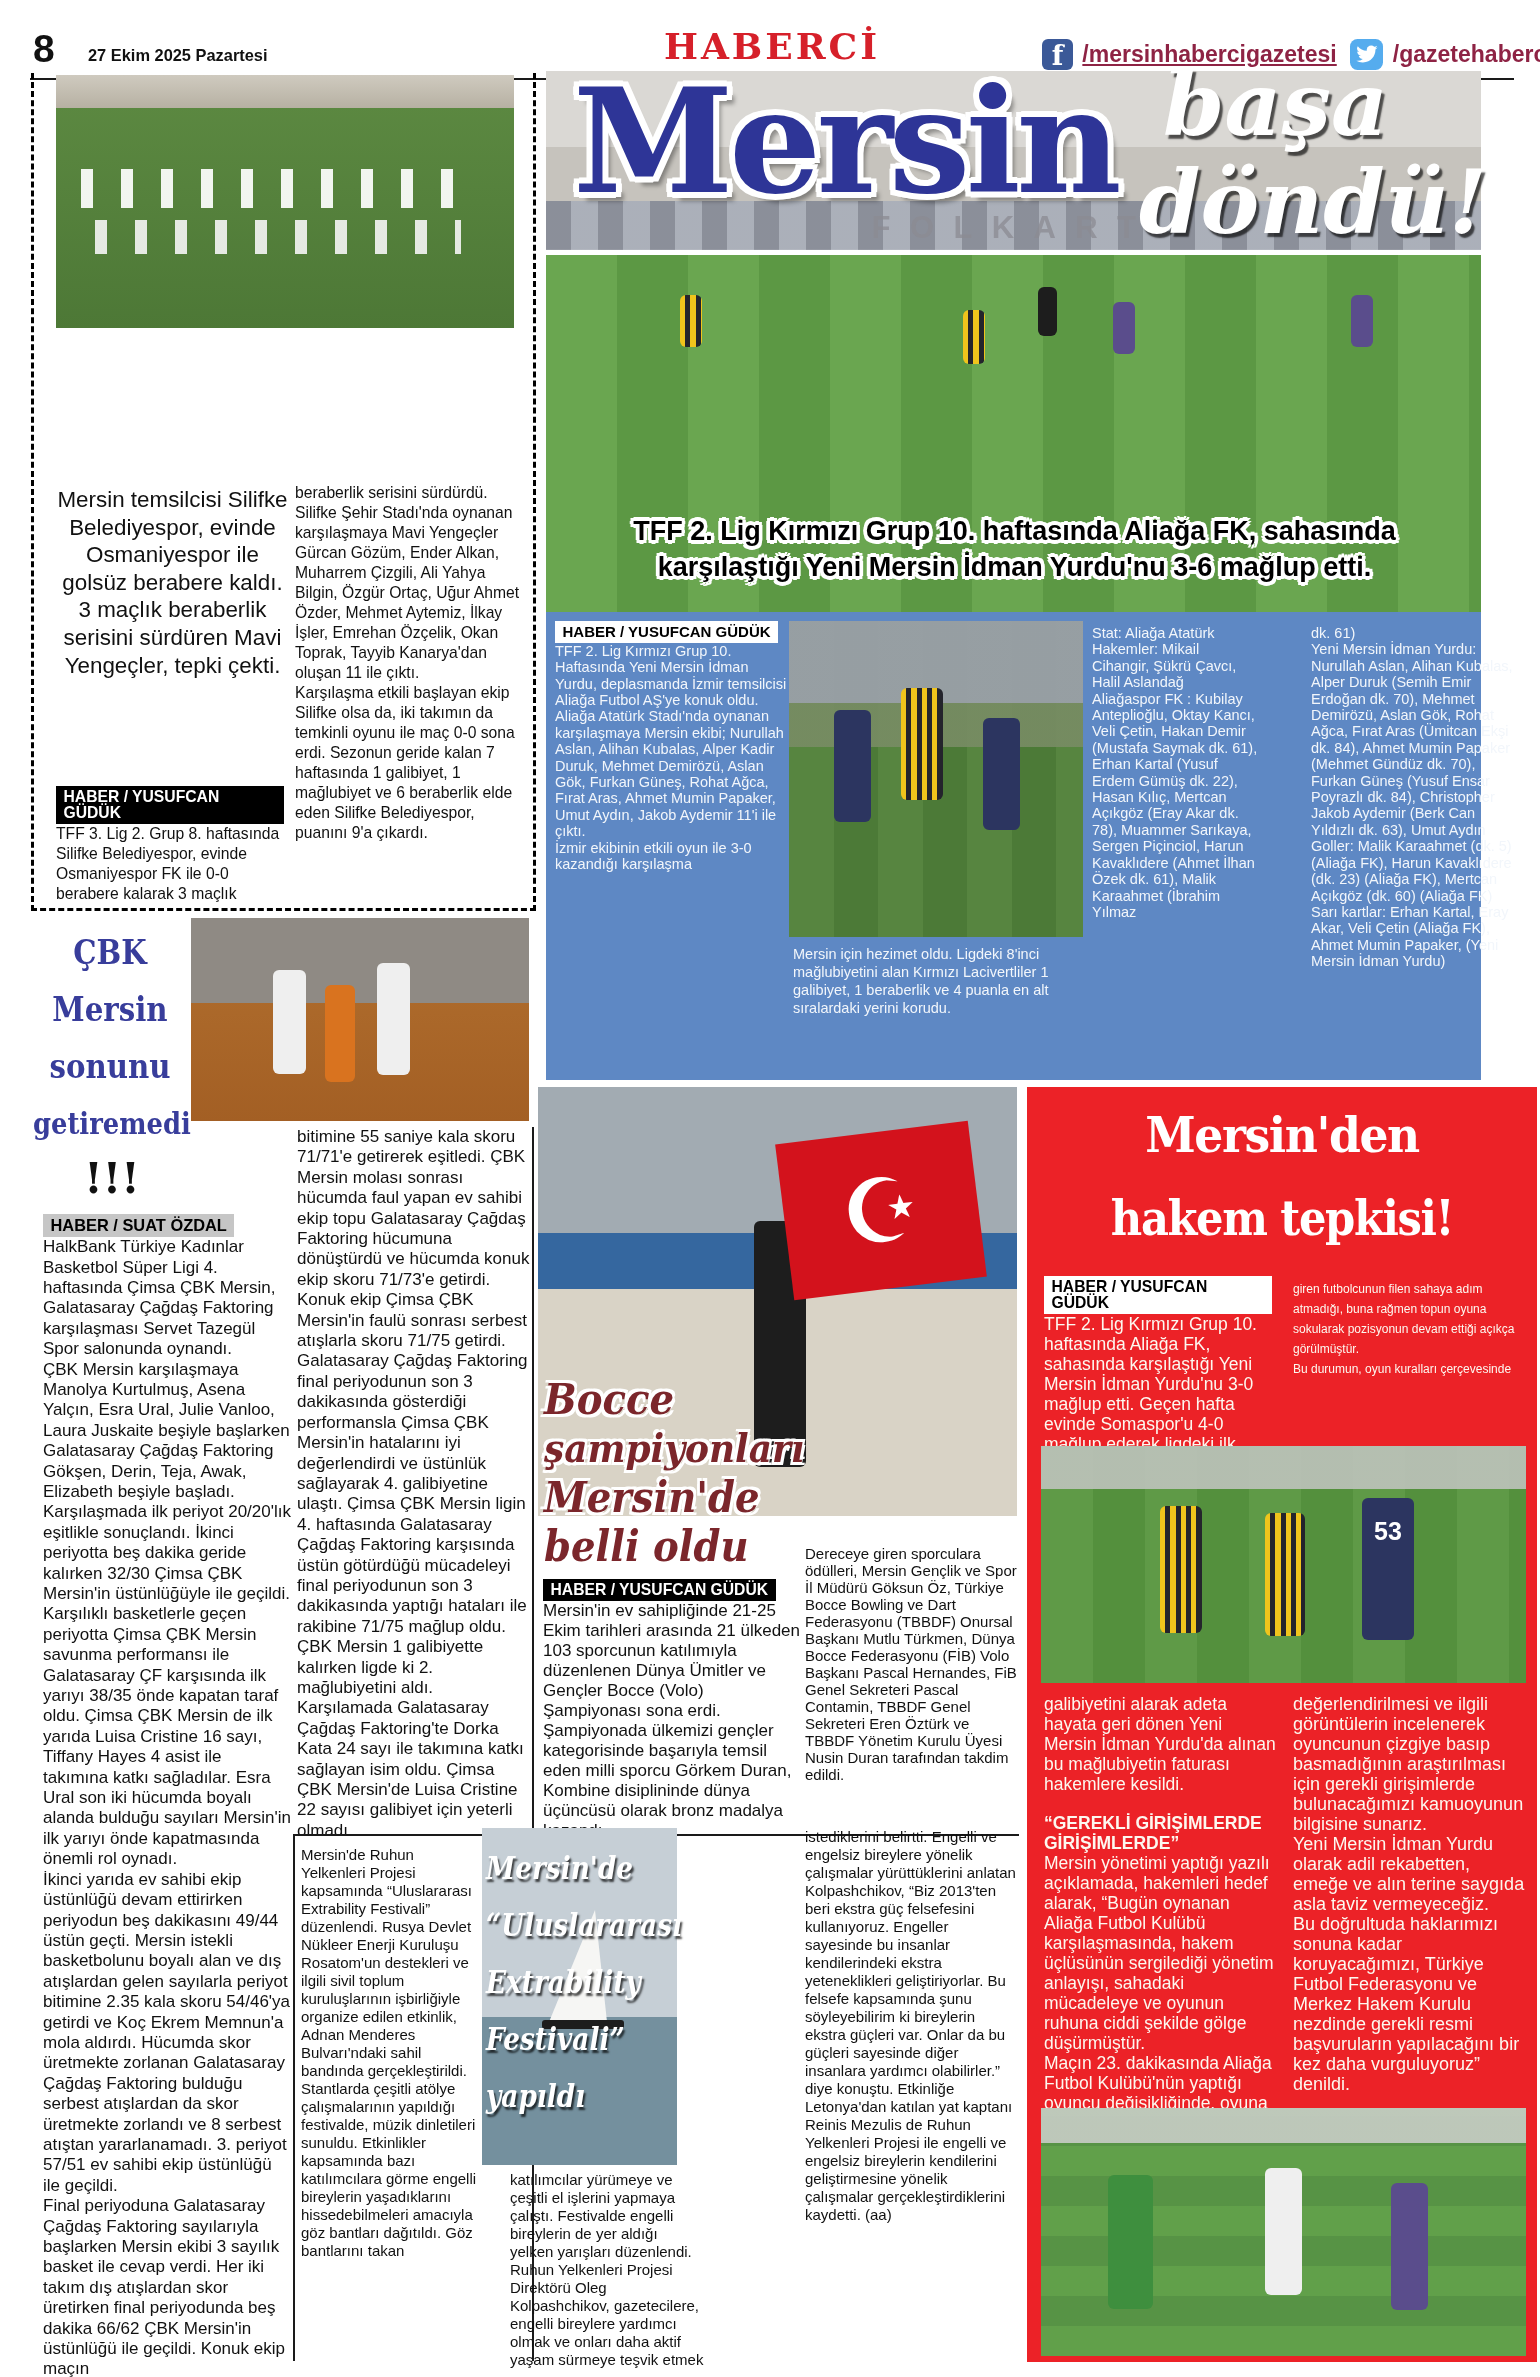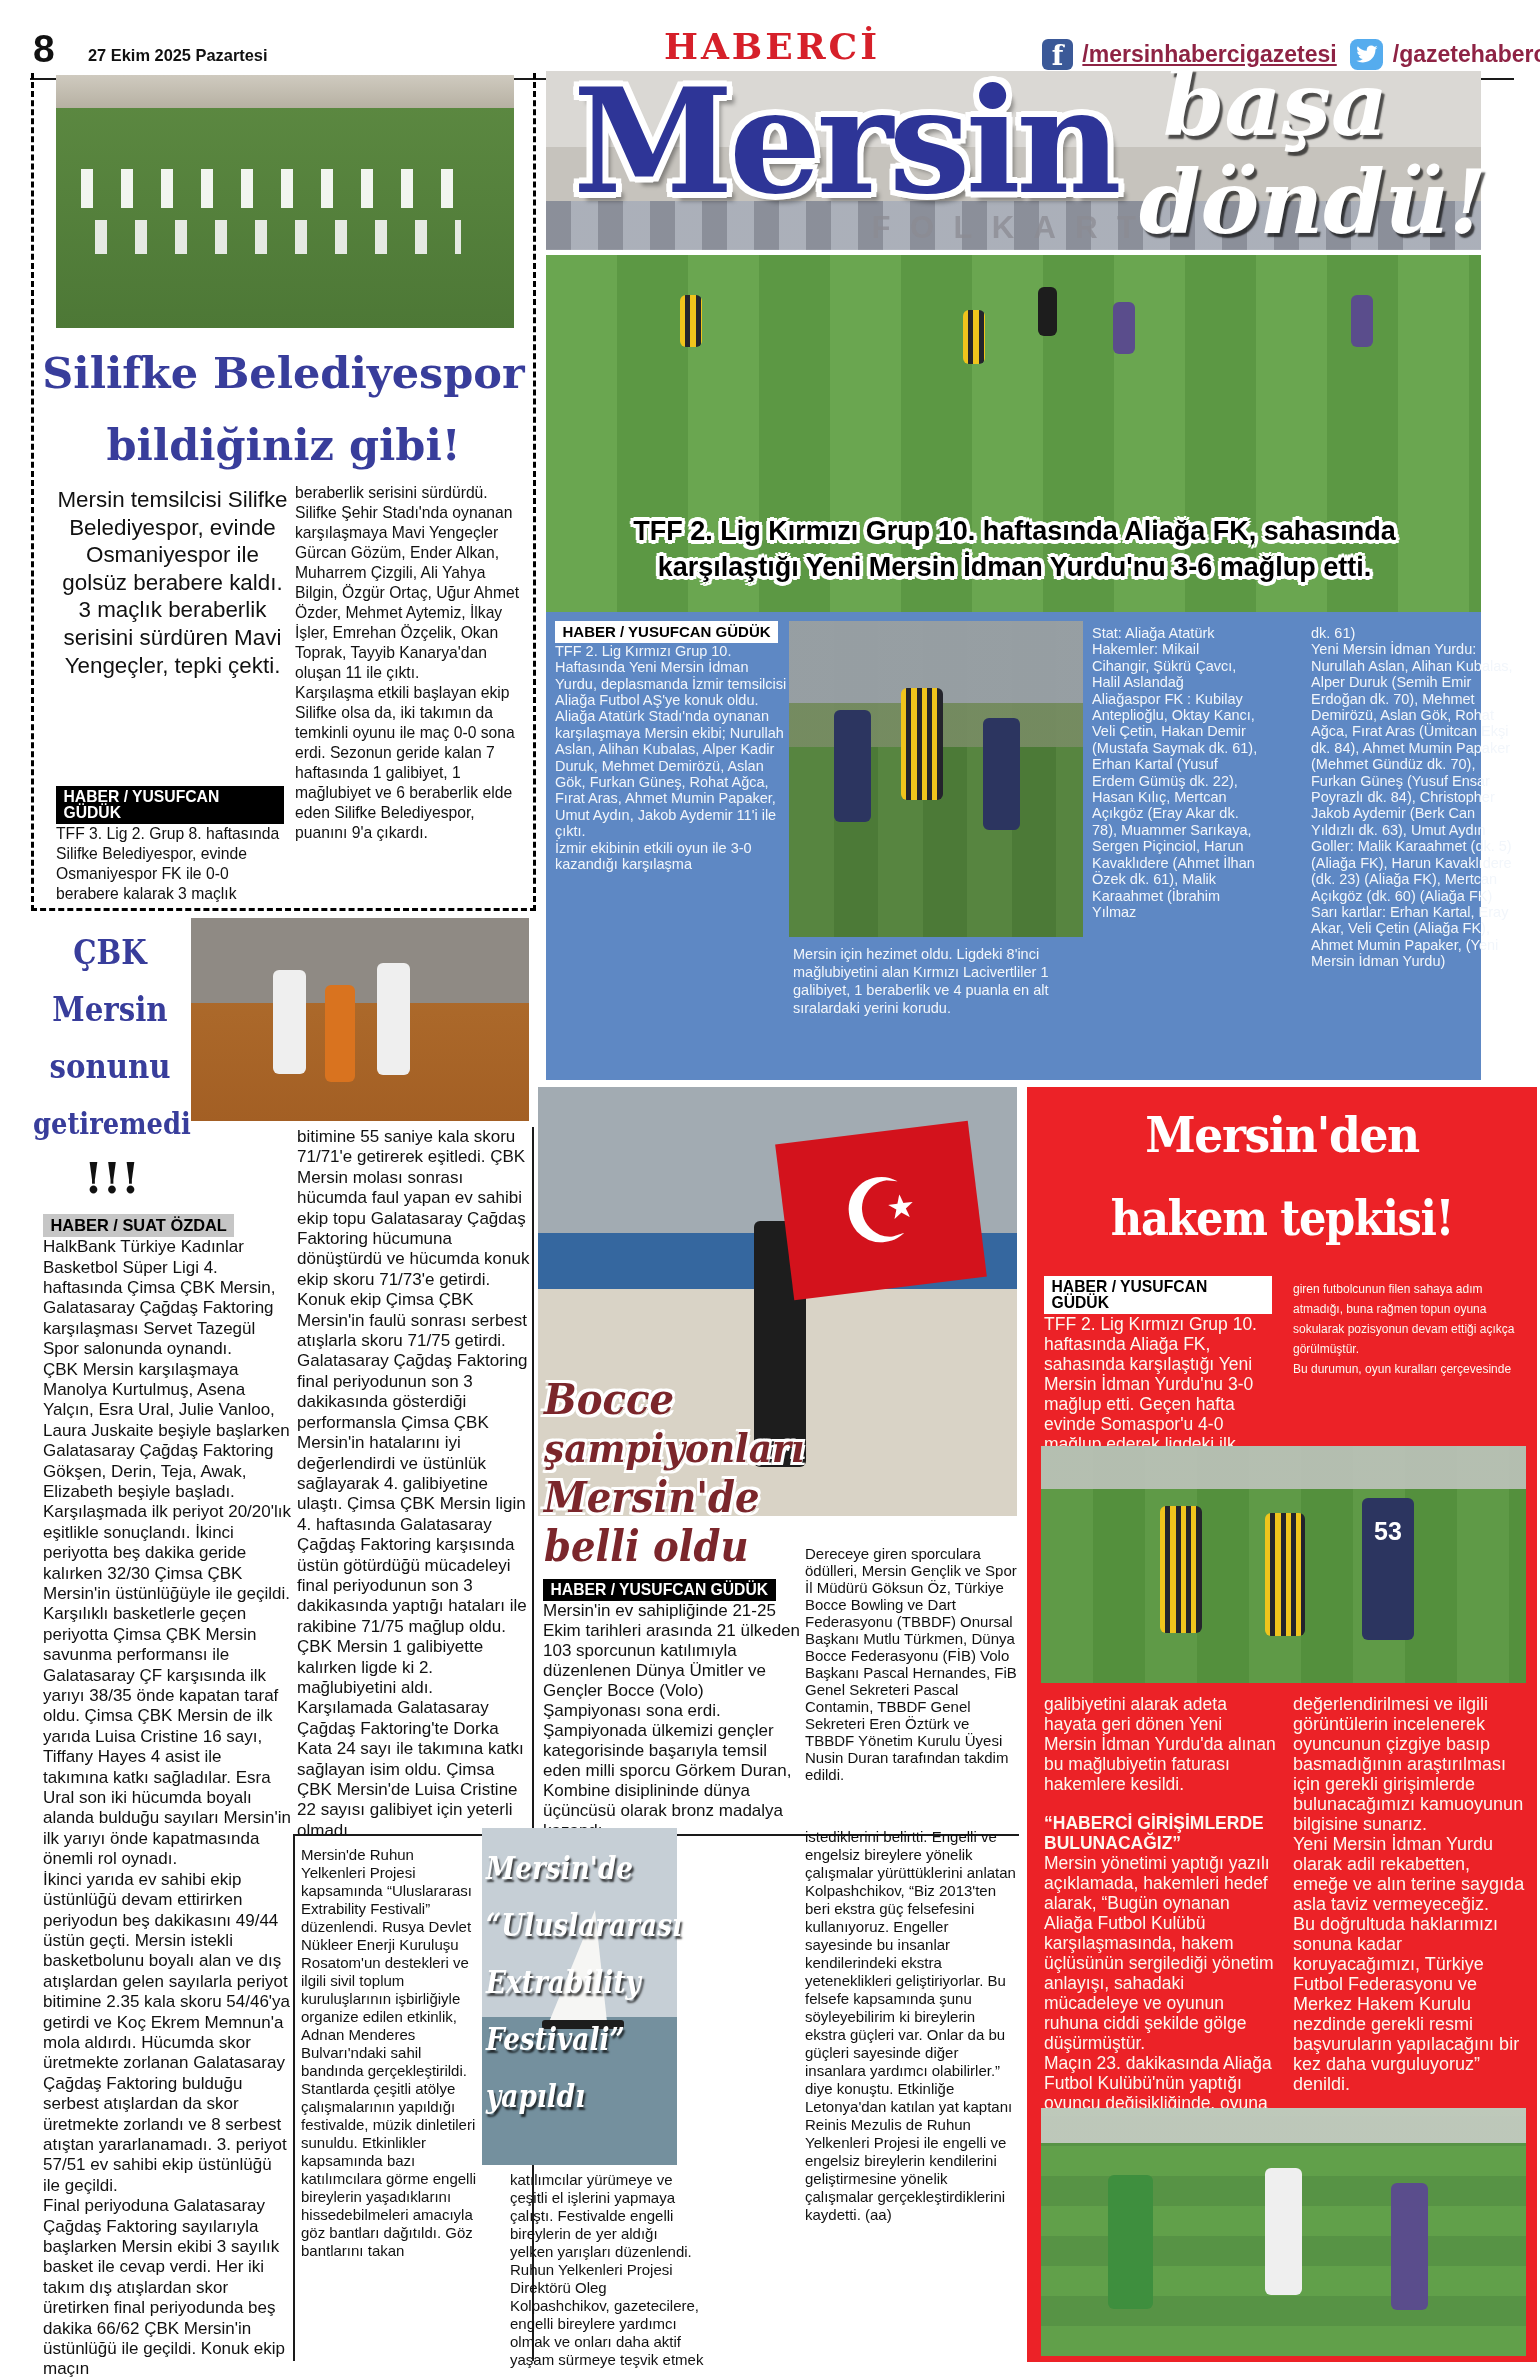--- a/index.html
+++ b/index.html
@@ -91,24 +91,20 @@
       </svg>
     </span>
     <span style="font-size:23px;font-weight:bold;color:#8e2344;vertical-align:middle;margin-left:6px;">/gazetehaberci33</span>
   </div>
   <div class="abs rule" style="left:30px;top:78px;width:1484px;height:2.2px;"></div>
 
   <div class="abs" style="left:31px;top:73px;width:499px;height:835px;border:3.7px dashed #000;border-top:none;"></div>
 
   <div class="ph ph-team" style="left:56px;top:75px;width:458px;height:253px;"></div>
 
-  <div class="abs deco center" style="left:41px;top:337px;width:485px;font-size:43px;line-height:72px;color:#383d9b;">
-    <span style="display:block;">Silifke Belediyespor</span>
-    <span style="display:block;">bildiğiniz gibi!</span>
-  </div>
 
   <div class="abs center pre" style="left:56px;top:486px;width:233px;font-size:22.4px;line-height:27.6px;">Mersin temsilcisi Silifke Belediyespor, evinde Osmaniyespor ile golsüz berabere kaldı. 3 maçlık beraberlik serisini sürdüren Mavi Yengeçler, tepki çekti.</div>
 
   <div class="abs" style="left:56px;top:786px;width:234px;font-size:15.7px;line-height:20px;">
     <span class="tag">HABER / YUSUFCAN GÜDÜK</span><span class="pre">TFF 3. Lig 2. Grup 8. haftasında Silifke Belediyespor, evinde Osmaniyespor FK ile 0-0 berabere kalarak 3 maçlık</span>
   </div>
 
   <div class="abs pre" style="left:295px;top:483px;width:228px;font-size:15.7px;line-height:20px;">beraberlik serisini sürdürdü. Silifke Şehir Stadı'nda oynanan karşılaşmaya Mavi Yengeçler Gürcan Gözüm, Ender Alkan, Muharrem Çizgili, Ali Yahya Bilgin, Özgür Ortaç, Uğur Ahmet Özder, Mehmet Aytemiz, İlkay İşler, Emrehan Özçelik, Okan Toprak, Tayyib Kanarya'dan oluşan 11 ile çıktı.
 Karşılaşma etkili başlayan ekip Silifke olsa da, iki takımın da temkinli oyunu ile maç 0-0 sona erdi. Sezonun geride kalan 7 haftasında 1 galibiyet, 1 mağlubiyet ve 6 beraberlik elde eden Silifke Belediyespor, puanını 9'a çıkardı.</div>
 
@@ -220,21 +216,21 @@
     <div class="figure fig-stripe" style="left:119px;top:60px;width:42px;height:127px;"></div>
     <div class="figure fig-stripe" style="left:224px;top:67px;width:40px;height:123px;"></div>
     <div class="figure fig-navy" style="left:321px;top:52px;width:52px;height:142px;color:#fff;font-weight:bold;
          font-size:25px;text-align:center;line-height:67px;">
       <span>53</span>
     </div>
   </div>
 
   <div class="abs" style="left:1044px;top:1694px;width:234px;font-size:17.5px;line-height:20px;color:#fdf8f0;">
     <div class="pre">galibiyetini alarak adeta hayata geri dönen Yeni Mersin İdman Yurdu'da alınan bu mağlubiyetin faturası hakemlere kesildi.</div>
-    <div style="font-weight:bold;margin:19.4px 0 0;">“HABERCİ GİRİŞİMLERDE BULUNACAĞIZ”</div>
+    <div style="font-weight:bold;margin:19.4px 0 0;">“GEREKLİ GİRİŞİMLERDE GİRİŞİMLERDE”</div>
     <div class="pre">Mersin yönetimi yaptığı yazılı açıklamada, hakemleri hedef alarak, “Bugün oynanan Aliağa Futbol Kulübü karşılaşmasında, hakem üçlüsünün sergilediği yönetim anlayışı, sahadaki mücadeleye ve oyunun ruhuna ciddi şekilde gölge düşürmüştür.
 Maçın 23. dakikasında Aliağa Futbol Kulübü'nün yaptığı oyuncu değişikliğinde, oyuna</div>
   </div>
   <div class="abs pre" style="left:1293px;top:1694px;width:233px;font-size:18px;line-height:20px;color:#fdf8f0;">değerlendirilmesi ve ilgili görüntülerin incelenerek oyuncunun çizgiye basıp basmadığının araştırılması için gerekli girişimlerde bulunacağımızı kamuoyunun bilgisine sunarız.
 Yeni Mersin İdman Yurdu olarak adil rekabetten, emeğe ve alın terine saygıda asla taviz vermeyeceğiz.
 Bu doğrultuda haklarımızı sonuna kadar koruyacağımızı, Türkiye Futbol Federasyonu ve Merkez Hakem Kurulu nezdinde gerekli resmi başvuruların yapılacağını bir kez daha vurguluyoruz” denildi.</div>
 
   <div class="ph ph-red2" style="left:1041px;top:2108px;width:485px;height:248px;">
     <div class="figure fig-green" style="left:67px;top:67px;width:45px;height:134px;"></div>
     <div class="figure fig-white" style="left:224px;top:60px;width:37px;height:127px;"></div>

